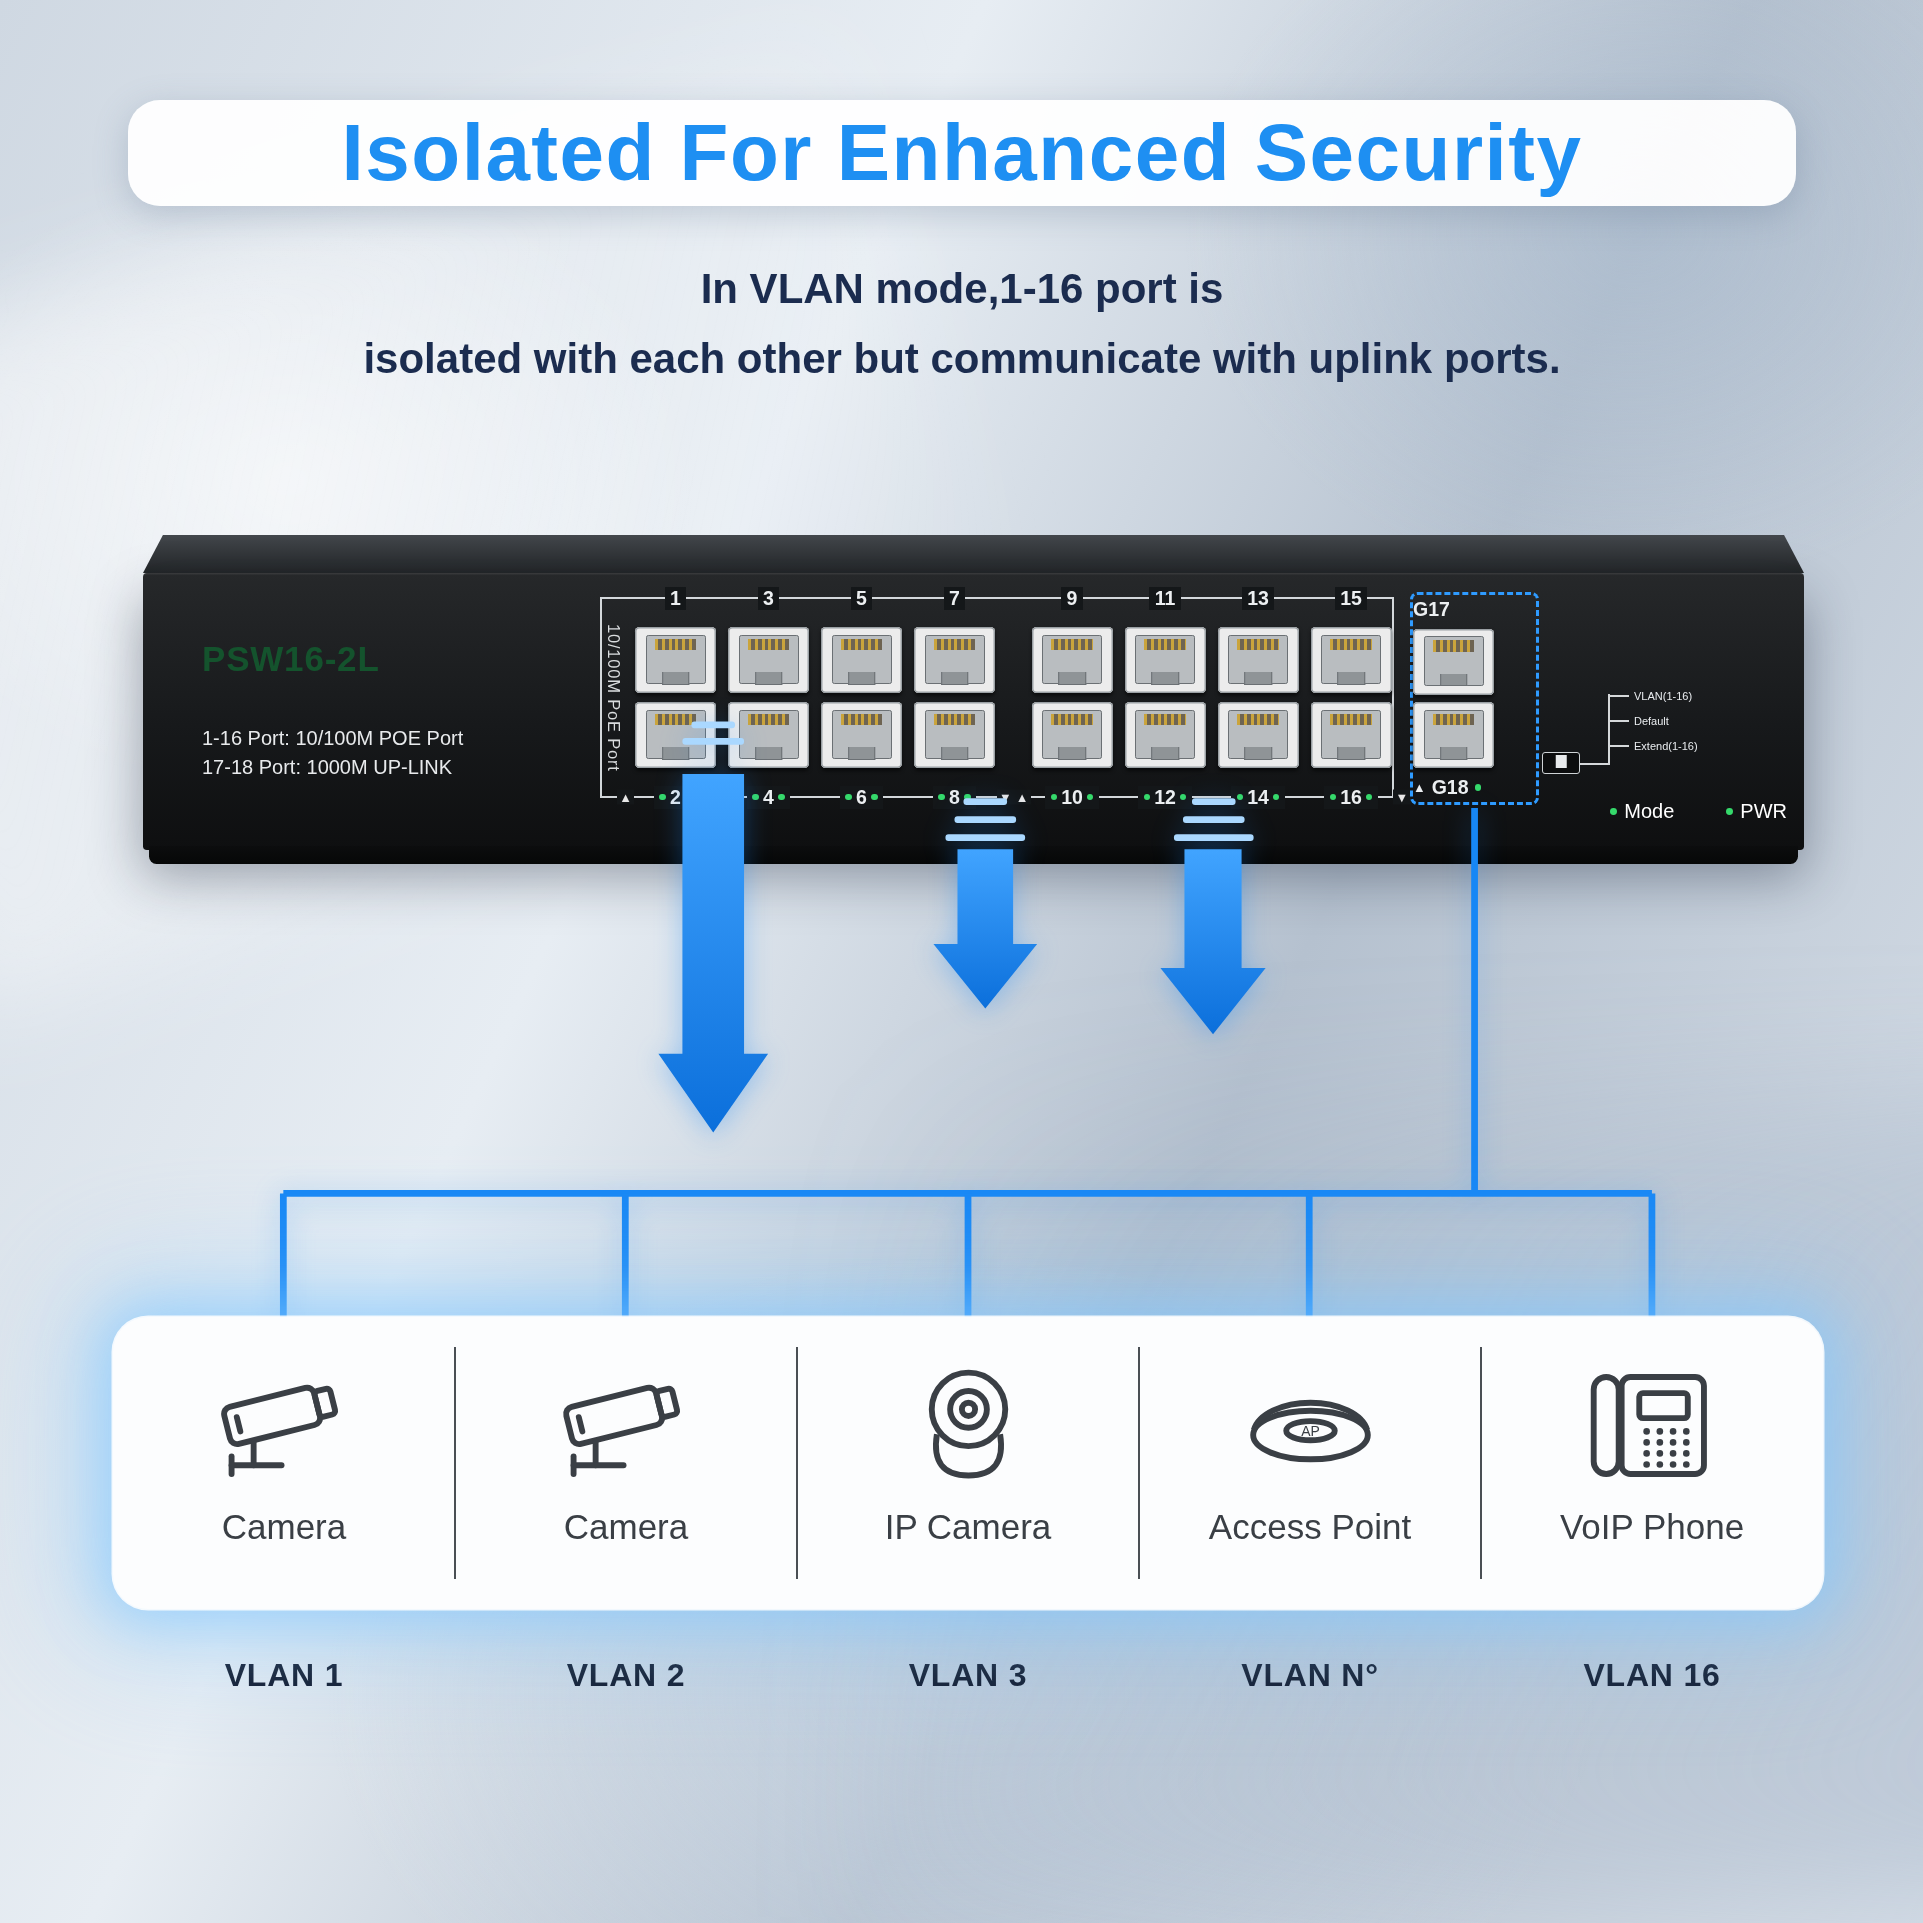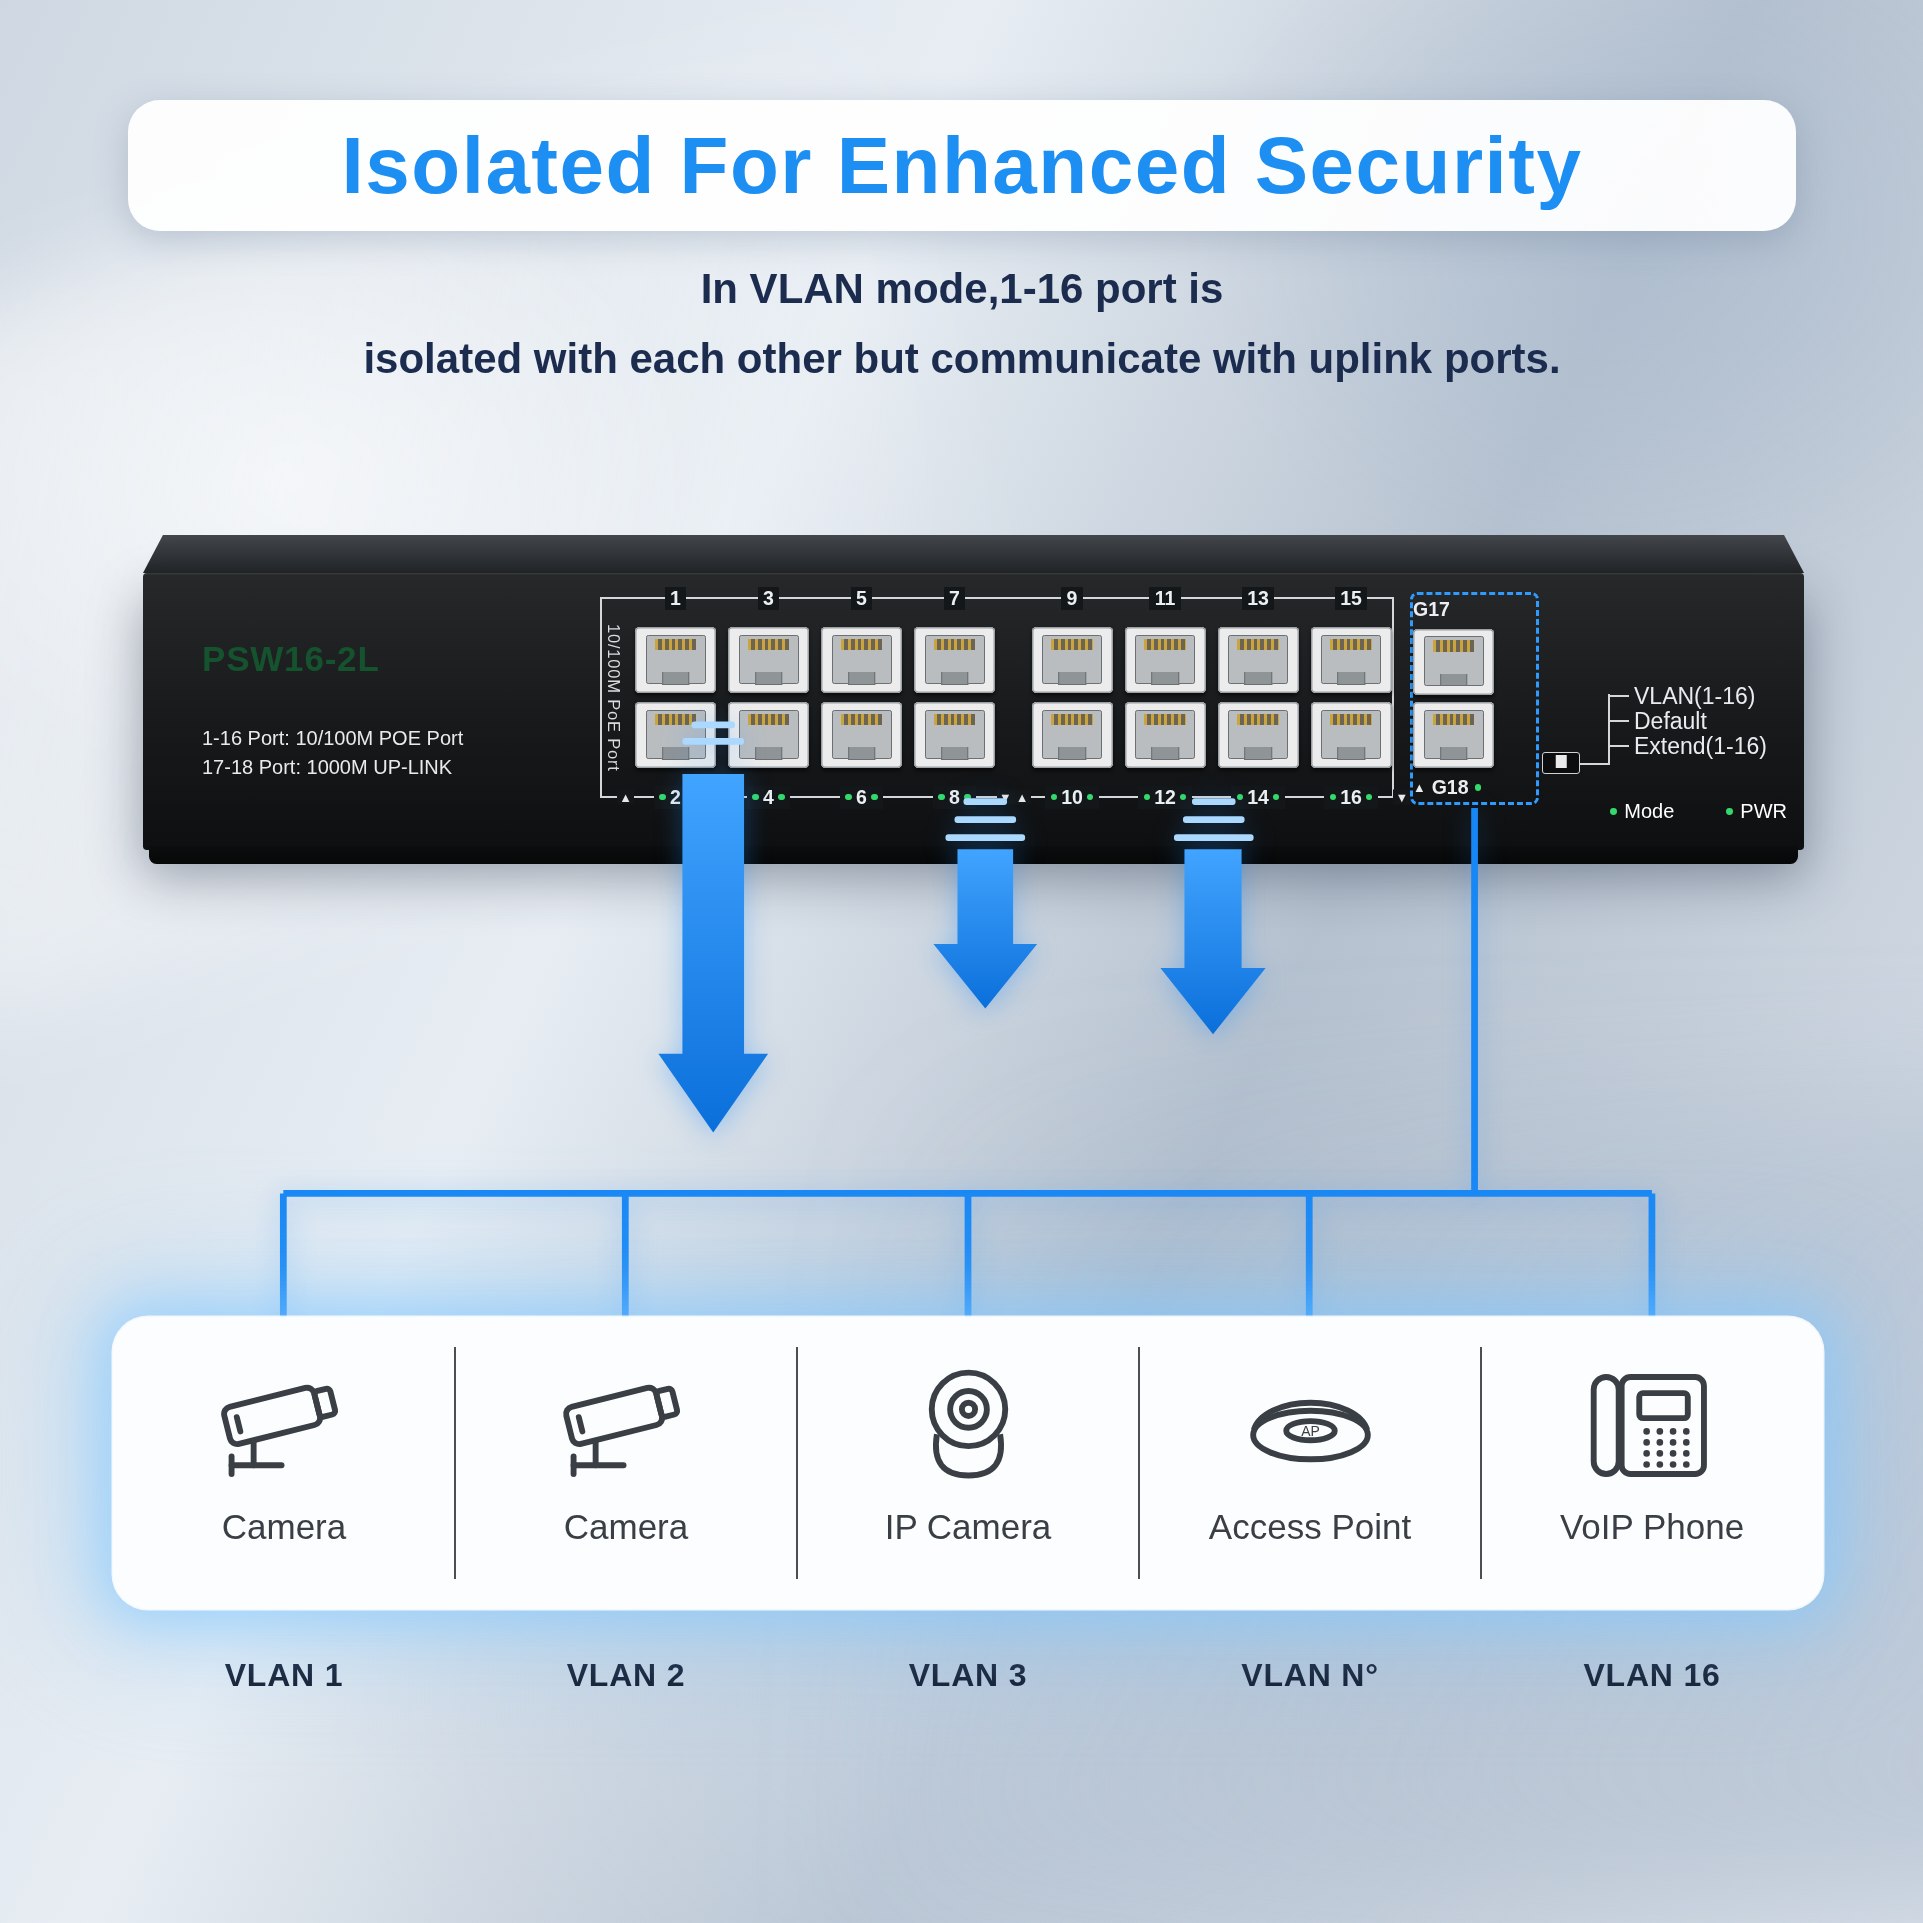--- a/index.html
+++ b/index.html
@@ -10,21 +10,21 @@
       radial-gradient(676px 526px at 15% 25%, rgba(255,255,255,.55), transparent 60%),
       radial-gradient(751px 601px at 85% 12%, rgba(168,186,206,.5), transparent 60%),
       radial-gradient(977px 676px at 50% 88%, rgba(205,218,232,.6), transparent 65%),
       linear-gradient(115deg,#cfd8e2 0%,#e7edf3 35%,#b5c1cf 62%,#dde4ec 100%);
   }
   .bg-streak{position:absolute;pointer-events:none;z-index:0;}
   .s1{left:-165px;top:195px;width:1127px;height:676px;background:linear-gradient(120deg,rgba(255,255,255,.55),rgba(255,255,255,0));transform:rotate(-18deg);filter:blur(45px);}
   .s2{right:-240px;top:1090px;width:1278px;height:827px;background:linear-gradient(300deg,rgba(134,154,180,.4),rgba(255,255,255,0));filter:blur(68px);}
 
   
-  .banner{position:absolute;left:128px;top:100px;width:1668px;height:131px;z-index:3;
+  .banner{position:absolute;left:128px;top:100px;width:1668px;height:106px;z-index:3;
     background:rgba(255,255,255,.94);border-radius:32px;display:flex;align-items:center;justify-content:center;
     box-shadow:0 9px 34px rgba(90,110,140,.28);}
   .banner h1{margin:0;font-size:80px;font-weight:bold;color:#1E8FF2;letter-spacing:1.5px;}
   .sub{position:absolute;left:0;width:1924px;text-align:center;z-index:3;color:#1B2C4F;font-weight:bold;font-size:42px;}
   .sub1{top:265px;}
   .sub2{top:335px;}
 
   
   .switch-wrap{position:absolute;left:143px;top:535px;width:1661px;height:331px;z-index:2;}
   .sw-top{position:absolute;left:0;top:0;width:100%;height:38px;
@@ -63,21 +63,21 @@
     background:repeating-linear-gradient(90deg,#caa43c 0 3px,#6e6452 3px 6.8px);}
   .notch{position:absolute;left:50%;bottom:-1.5px;transform:translateX(-50%);width:25.6px;height:11.3px;background:#8f9497;border:1.5px solid #6b7074;border-top:none;}
 
   
   .uplink{position:absolute;left:1267px;top:57px;width:129px;height:213px;box-sizing:border-box;
     border:3px dashed #2f9bff;border-radius:7.5px;display:flex;flex-direction:column;align-items:flex-start;justify-content:space-between;padding:3.8px 0;}
   .uplink .jack-grid{grid-template-columns:81px;grid-template-rows:repeat(2,66px);gap:7.5px;}
   .uplink-label{display:flex;align-items:center;gap:6px;color:#eceff1;font-size:19.5px;font-weight:bold;height:21px;}
 
   
-  .mode-opts{position:absolute;left:1491px;top:149px;font-size:23px;color:#e9ecef;line-height:25px;}
+  .mode-opts{position:absolute;left:1491px;top:149px;font-size:11px;color:#e9ecef;line-height:25px;}
   .bl{position:absolute;background:#d5d8da;}
   .bl-v{left:1465px;top:159px;width:1.5px;height:70px;}
   .bl-t1{left:1465px;top:160px;width:21px;height:1.5px;}
   .bl-t2{left:1465px;top:185px;width:21px;height:1.5px;}
   .bl-t3{left:1465px;top:210px;width:21px;height:1.5px;}
   .bl-b{left:1437px;top:228px;width:30px;height:1.5px;}
   .mode-switch{position:absolute;left:1399px;top:217px;width:36px;height:19.5px;border:1.5px solid #cfd3d6;border-radius:3px;background:#0c0d0e;}
   .mode-switch::after{content:"";position:absolute;left:50%;top:1.5px;transform:translateX(-50%);width:10.5px;height:13.5px;background:#e8eaec;}
   .led-row{position:absolute;display:flex;align-items:center;gap:7.5px;color:#ffffff;font-size:20px;}
   .led-mode{left:1467px;top:265px;}

